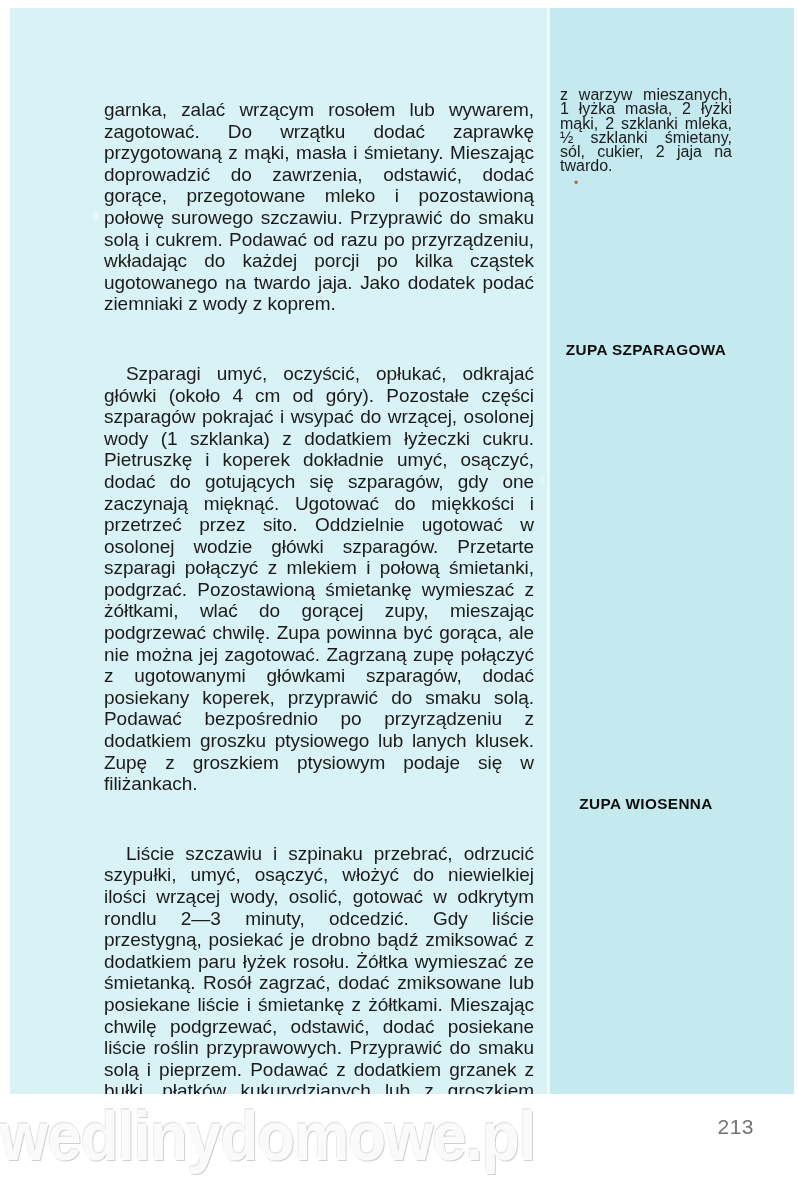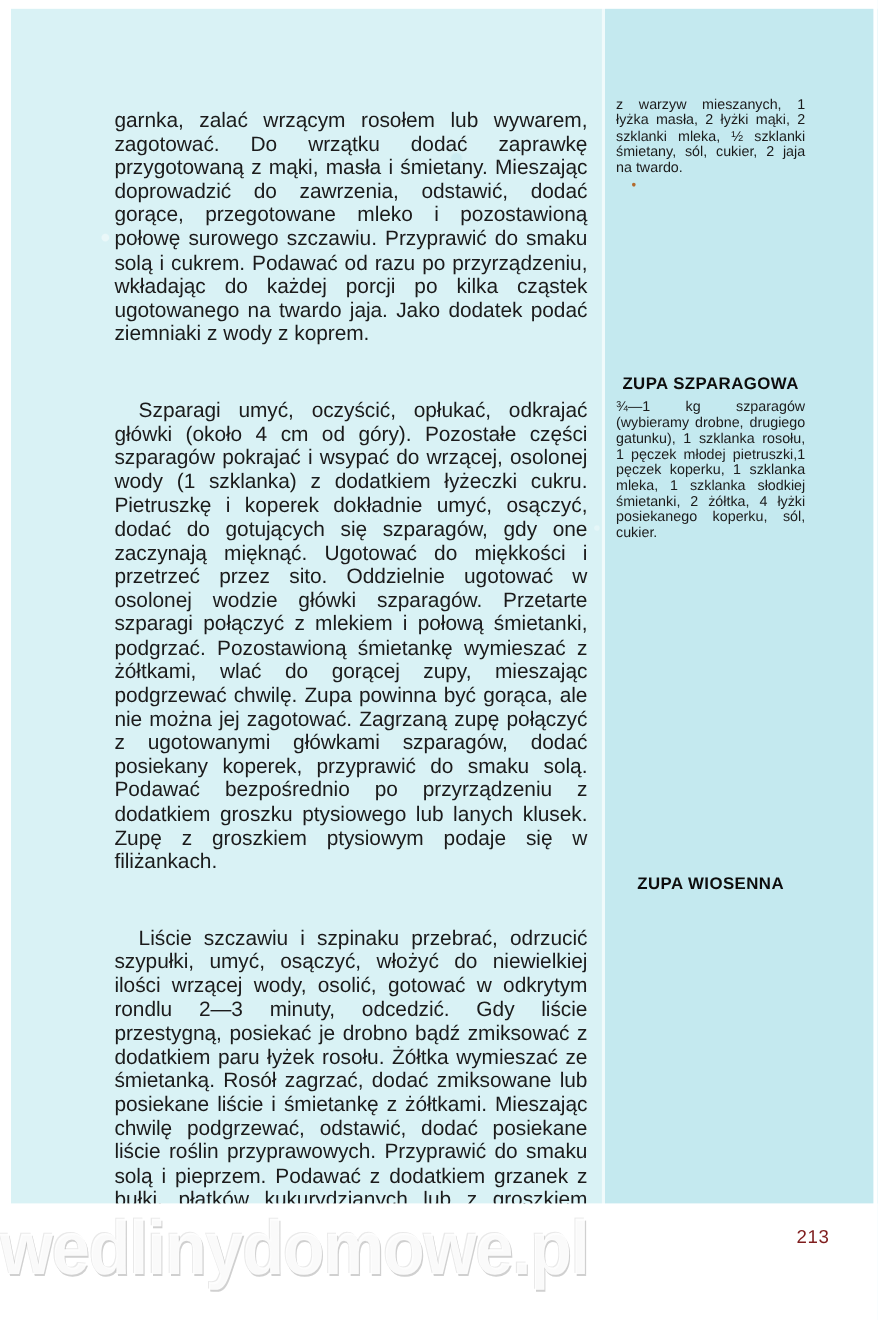--- a/index.html
+++ b/index.html
@@ -93,21 +93,21 @@
   .side-title {
     font-size: 15.3px;
     font-weight: bold;
     letter-spacing: .4px;
     line-height: 18px;
     margin-bottom: 4px;
     color: #0d0d0d;
     text-align: center;
   }
   .side-body {
-    font-size: 13px;
+    font-size: 16px;
     line-height: 14.3px;
     text-align: justify;
     color: #1b1b1b;
   }
 
   .side-0 { top: 88px; }
   .side-1 { top: 341px; }
   .side-2 { top: 795px; }
 
   .dot-mark {
@@ -125,22 +125,22 @@
     left: 0;
     top: 1094px;
     width: 798px;
     height: 106px;
     background: #ffffff;
   }
   .page-number {
     position: absolute;
     right: 44px;
     top: 1115px;
-    font-size: 17px;
-    color: #7f1d1d;
+    font-size: 21px;
+    color: #737373;
     letter-spacing: .5px;
   }
 
   
   .watermark {
     position: absolute;
     left: 0;
     top: 1090px;
     width: 798px;
     height: 90px;
@@ -191,21 +191,20 @@
     <p class="block indent">Liście szczawiu i szpinaku przebrać, odrzucić szypułki, umyć, osączyć, włożyć do niewielkiej ilości wrzącej wody, osolić, gotować w odkrytym rondlu 2—3 minuty, odcedzić. Gdy liście przestygną, posiekać je drobno bądź zmiksować z dodatkiem paru łyżek rosołu. Żółtka wymieszać ze śmietanką. Rosół zagrzać, dodać zmiksowane lub posiekane liście i śmietankę z żółtkami. Mieszając chwilę podgrzewać, odstawić, dodać posiekane liście roślin przyprawowych. Przyprawić do smaku solą i pieprzem. Podawać z dodatkiem grzanek z bułki, płatków kukurydzianych lub z groszkiem ptysiowym.</p>
   </div>
 
   <div class="side side-0">
     <div class="side-body">z warzyw mieszanych, 1 łyżka masła, 2 łyżki mąki, 2 szklanki mleka, ½ szklanki śmietany, sól, cukier, 2 jaja na twardo.</div>
     <span class="dot-mark">•</span>
   </div>
 
   <div class="side side-1">
     <div class="side-title">ZUPA SZPARAGOWA</div>
-    <div class="side-body">¾—1 kg szparagów (wybieramy drobne, drugiego gatunku), 1 szklanka rosołu, 1 pęczek młodej pietruszki,1 pęczek koperku, 1 szklanka mleka, 1 szklanka słodkiej śmietanki, 2 żółtka, 4 łyżki posiekanego koperku, sól, cukier.</div>
   </div>
 
   <div class="side side-2">
     <div class="side-title">ZUPA WIOSENNA</div>
   </div>
 
   <div class="footer"></div>
   <div class="watermark">
     <span class="wm-inner">wedlinydomowe.pl</span>
   </div>

